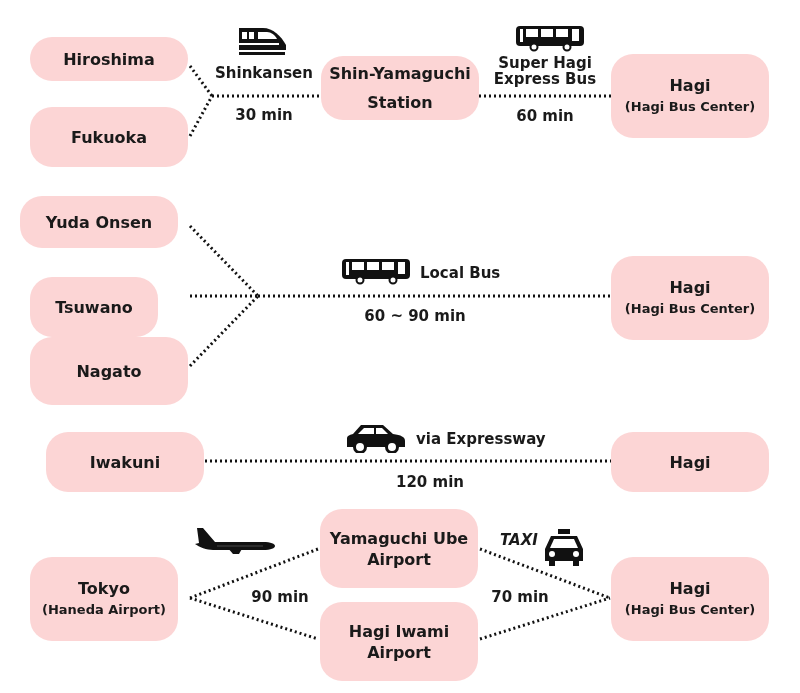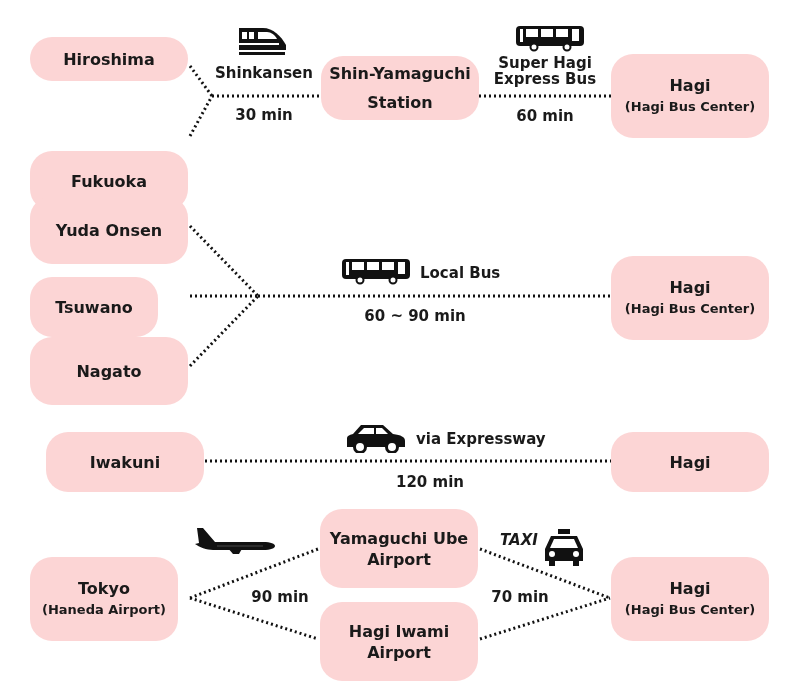--- a/index.html
+++ b/index.html
@@ -34,21 +34,21 @@
     <line x1="190" y1="598" x2="318" y2="549"></line>
     <line x1="190" y1="598" x2="318" y2="639"></line>
     <line x1="480" y1="549" x2="610" y2="598"></line>
     <line x1="480" y1="639" x2="610" y2="598"></line>
   </g>
 </svg>
 
 <div class="node" style="left:30px;top:37px;width:158px;height:44px;">
     <span>Hiroshima</span>
   </div>
-<div class="node" style="left:30px;top:107px;width:158px;height:60px;margin-top:44px;">
+<div class="node" style="left:30px;top:107px;width:158px;height:60px;">
     <span>Fukuoka</span>
   </div>
 <div class="node" style="left:321px;top:56px;width:158px;height:64px;gap:8px;">
   <span>Shin-Yamaguchi</span>
   <span>Station</span>
 </div>
 <div class="node" style="left:611px;top:54px;width:158px;height:84px;">
   <span>Hagi</span>
   <span class="sub">(Hagi Bus Center)</span>
 </div>
@@ -73,21 +73,21 @@
   <rect x="56" y="3" width="7" height="12" fill="#fff"></rect>
   <circle cx="18" cy="21" r="3.5" fill="#fff" stroke="#111" stroke-width="2"></circle>
   <circle cx="51" cy="21" r="3.5" fill="#fff" stroke="#111" stroke-width="2"></circle>
 </svg>
 <div class="lbl" style="left:480px;top:55px;width:130px;line-height:16px;">
   <div>Super Hagi</div>
   <div>Express Bus</div>
 </div>
 <div class="lbl" style="left:480px;top:108px;width:130px;">60 min</div>
 
-<div class="node" style="left:30px;top:196px;width:158px;height:68px;">
+<div class="node" style="left:20px;top:196px;width:158px;height:52px;">
     <span>Yuda Onsen</span>
   </div>
 <div class="node" style="left:30px;top:277px;width:128px;height:60px;">
     <span>Tsuwano</span>
   </div>
 <div class="node" style="left:30px;top:337px;width:158px;height:68px;">
     <span>Nagato</span>
   </div>
 <div class="node" style="left:611px;top:256px;width:158px;height:84px;">
   <span>Hagi</span>

